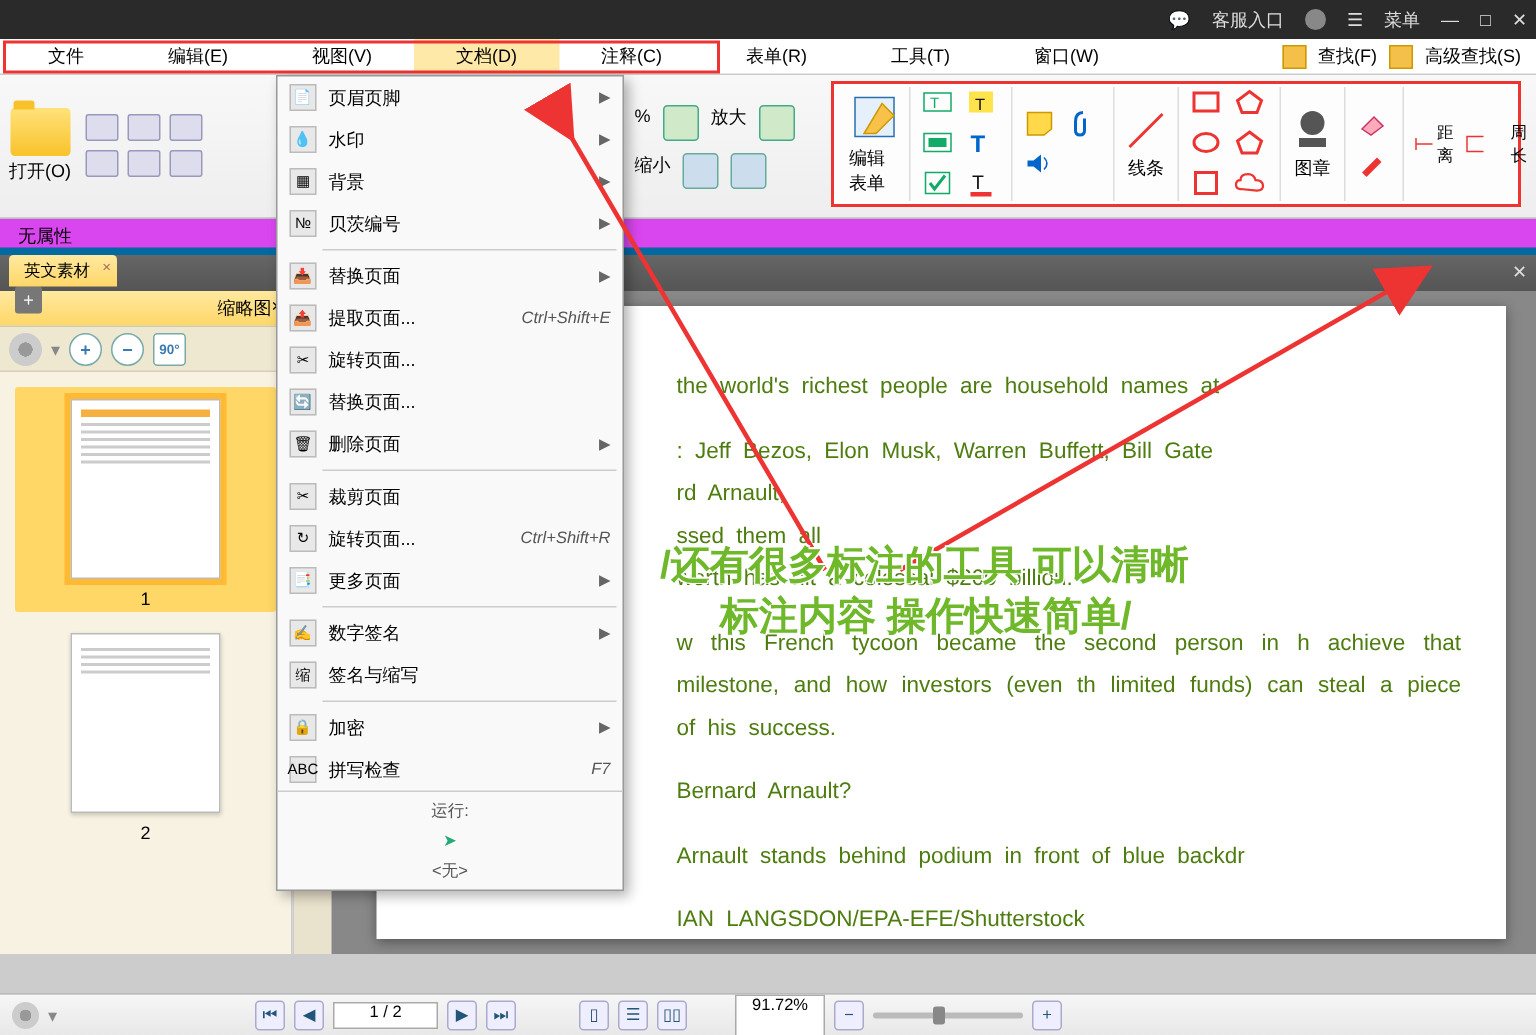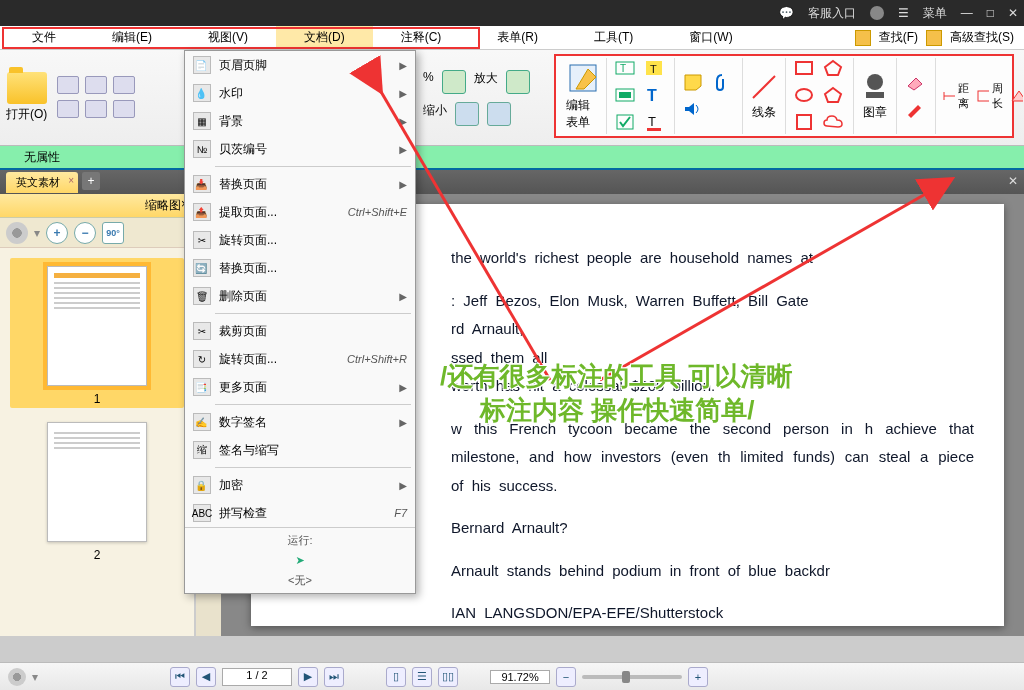--- a/index.html
+++ b/index.html
@@ -21,54 +21,54 @@
 .ribbon-mini { display:grid; grid-template-columns:24px 24px 24px; grid-auto-rows:20px; gap:4px; }
 .mini-ico { width:22px; height:18px; background:#dde; border:1px solid #99b; border-radius:2px; }
 .ribbon-gap { width:230px; }
 .ribbon-mid { width:130px; display:flex; flex-wrap:wrap; align-content:center; gap:8px; padding:8px; }
 .mid-ico { width:24px; height:24px; background:#cde; border:1px solid #6a9; border-radius:3px; }
 .tool-cluster { position:absolute; right:10px; top:4px; width:460px; height:84px; border:2px solid #e33; background:#fdfdfd; display:flex; align-items:center; padding:2px 4px; }
 .tc-group { display:flex; flex-direction:column; align-items:center; padding:0 6px; border-right:1px solid #ddd; height:100%; justify-content:center; gap:2px; }
 .tc-group:last-child { border-right:none; }
 .tc-grid { display:grid; grid-template-columns:26px 26px; grid-auto-rows:24px; gap:3px; }
 .tc-ico { width:24px; height:22px; display:flex; align-items:center; justify-content:center; }
-.noselect { height:24px; background:#86efac; border-bottom:2px solid #0369a1; padding:3px 24px; }
-.tabbar { height:24px; background:linear-gradient(#666,#555); display:flex; align-items:center; padding-left:6px; position:relative; }
+.noselect { height:24px; background:#d946ef; border-bottom:5px solid #0369a1; padding:3px 12px; }
+.tabbar { height:24px; background:linear-gradient(#666,#555); display:flex; align-items:flex-start; padding-left:6px; position:relative;flex-direction:column; }
 .tab { background:linear-gradient(#ffe9a0,#ffd767); padding:3px 18px 3px 10px; border-radius:3px 3px 0 0; font-size:11px; position:relative; }
 .tab .x { position:absolute; right:4px; top:3px; font-size:10px; color:#a66; }
 .tab-plus { width:18px; height:18px; background:#777; color:#fff; text-align:center; line-height:18px; margin-left:4px; margin-bottom:2px; border-radius:2px; }
 .tabbar .tx { position:absolute; right:6px; top:4px; color:#ddd; }
 .workspace { display:flex; height:442px; background:#eee; }
 .sidepanel { width:195px; background:#f7f2e2; border-right:1px solid #ccc; display:flex; flex-direction:column; }
 .sidepanel-hdr { background:linear-gradient(#ffe9a0,#ffd767); padding:3px 6px; border-bottom:1px solid #cca; display:flex; justify-content:flex-end; }
 .sp-tools { height:30px; background:#efe8d0; border-bottom:1px solid #dcb; display:flex; align-items:center; gap:6px; padding:0 6px; }
 .zbtn { width:22px; height:22px; border:1px solid #7aa; border-radius:50%; color:#3a7ab0; display:flex; align-items:center; justify-content:center; font-weight:bold; background:#fff; }
 .gear { width:22px; height:22px; background:radial-gradient(#999 30%,#ccc 31%); border-radius:50%; }
 .thumbs { flex:1; overflow:auto; padding:10px; }
 .thumb { width:100px; height:120px; background:#fff; border:1px solid #bbb; margin:0 auto 6px; box-shadow:0 1px 3px rgba(0,0,0,.2); position:relative; padding:6px; }
 .thumb .tline { height:2px; background:#ccc; margin:3px 0; }
 .thumb.sel { outline:4px solid #ffb933; }
 .thumb-wrap { text-align:center; margin-bottom:14px; }
 .sidebar-strips { width:26px; background:#e9e2cc; border-left:1px solid #ccc; display:flex; flex-direction:column; align-items:center; padding-top:8px; gap:10px; }
 .strip-ico { width:18px; height:18px; background:#ddd; border:1px solid #aaa; }
 .canvas { flex:1; background:#888; position:relative; overflow:hidden; }
-.page { position:absolute; left:30px; top:10px; right:20px; bottom:10px; background:#fff; padding:40px 30px 20px 200px; box-shadow:0 2px 8px rgba(0,0,0,.4); font-family:"Courier New",monospace; font-size:15px; line-height:1.9; color:#0f172a; }
+.page { position:absolute; left:30px; top:10px; right:20px; bottom:10px; background:#fff; padding:40px 30px 20px 200px; box-shadow:0 2px 8px rgba(0,0,0,.4); font-family:"Courier New",monospace; font-size:15px; line-height:1.9; color:#4d7c0f; }
 .page p { margin-bottom:14px; text-align:justify; word-spacing:4px; }
 .dropdown { position:absolute; left:184px; top:50px; width:232px; background:#f9f9f9; border:1px solid #999; box-shadow:3px 3px 8px rgba(0,0,0,.3); z-index:50; }
 .dd-item { display:flex; align-items:center; padding:5px 8px; gap:8px; font-size:12px; position:relative; }
 .dd-ico { width:18px; height:18px; background:#e8e8e8; border:1px solid #bbb; flex-shrink:0; display:flex; align-items:center; justify-content:center; font-size:10px; }
 .dd-item .arrow { margin-left:auto; color:#666; font-size:10px; }
 .dd-item .shortcut { margin-left:auto; color:#555; font-size:11px;font-style:italic; }
 .dd-sep { height:1px; background:#ccc; margin:3px 4px 3px 30px; }
 .dd-foot { border-top:1px solid #ccc; padding:5px 8px; font-size:11px; color:#555; display:flex; align-items:center; gap:6px;flex-direction:column; }
 .overlay-text { position:absolute; left:440px; top:360px; z-index:60; font-size:26px; font-weight:bold; color:#6eb82a; text-shadow:1px 1px 0 #fff,-1px -1px 0 #fff,1px -1px 0 #fff,-1px 1px 0 #fff; line-height:1.3; pointer-events:none; }
 .statusbar { position:absolute; left:0; right:0; bottom:0; height:28px; background:linear-gradient(#f6f6f6,#e8e8e8); border-top:1px solid #bbb; display:flex; align-items:center; padding:0 8px; gap:6px; }
 .statusbar .st-ico { width:20px; height:20px; background:#eef; border:1px solid #aac; border-radius:3px; display:flex; align-items:center; justify-content:center; color:#257; font-size:11px; }
 .statusbar .page-input { width:70px; height:18px; border:1px solid #aaa; background:#fff; text-align:center; font-size:11px; }
-.statusbar .zoom-input { width:60px; height:14px; border:1px solid #aaa; background:#fff; text-align:center; font-size:11px; }
+.statusbar .zoom-input { width:60px; height:28px; border:1px solid #aaa; background:#fff; text-align:center; font-size:11px; }
 .slider { width:100px; height:4px; background:#bbb; position:relative; border-radius:2px; }
 .slider .knob { position:absolute; left:40px; top:-4px; width:8px; height:12px; background:#888; border-radius:2px; }
 svg.aline { position:absolute; z-index:55; pointer-events:none; }
 </style>
 </head>
 <body>
 
 <div class="titlebar">
   <span>💬</span>
   <span>客服入口</span>
@@ -261,21 +261,21 @@
     <div class="tc-group">
       <div style="display:flex;gap:2px;font-size:11px;">
         <div style="display:flex;align-items:center;gap:3px;">
             <svg width="18" height="14">
               <line x1="2" y1="7" x2="16" y2="7" stroke="#e33"></line>
               <line x1="2" y1="3" x2="2" y2="11" stroke="#e33"></line>
               <line x1="16" y1="3" x2="16" y2="11" stroke="#e33"></line>
             </svg>
             <span>距离</span>
           </div>
-        <div style="display:flex;align-items:center;gap:3px;">
+        <div style="display:flex;align-items:center;gap:18px;">
             <svg width="18" height="14">
               <rect x="2" y="2" width="14" height="10" fill="none" stroke="#e33"></rect>
             </svg>
             <span>周长</span>
           </div>
         <div style="display:flex;align-items:center;gap:3px;font-weight:bold;">
             <svg width="18" height="14">
               <polygon points="2,12 9,2 16,12" fill="#fcc" stroke="#e33"></polygon>
             </svg>
             <span>面积</span>

